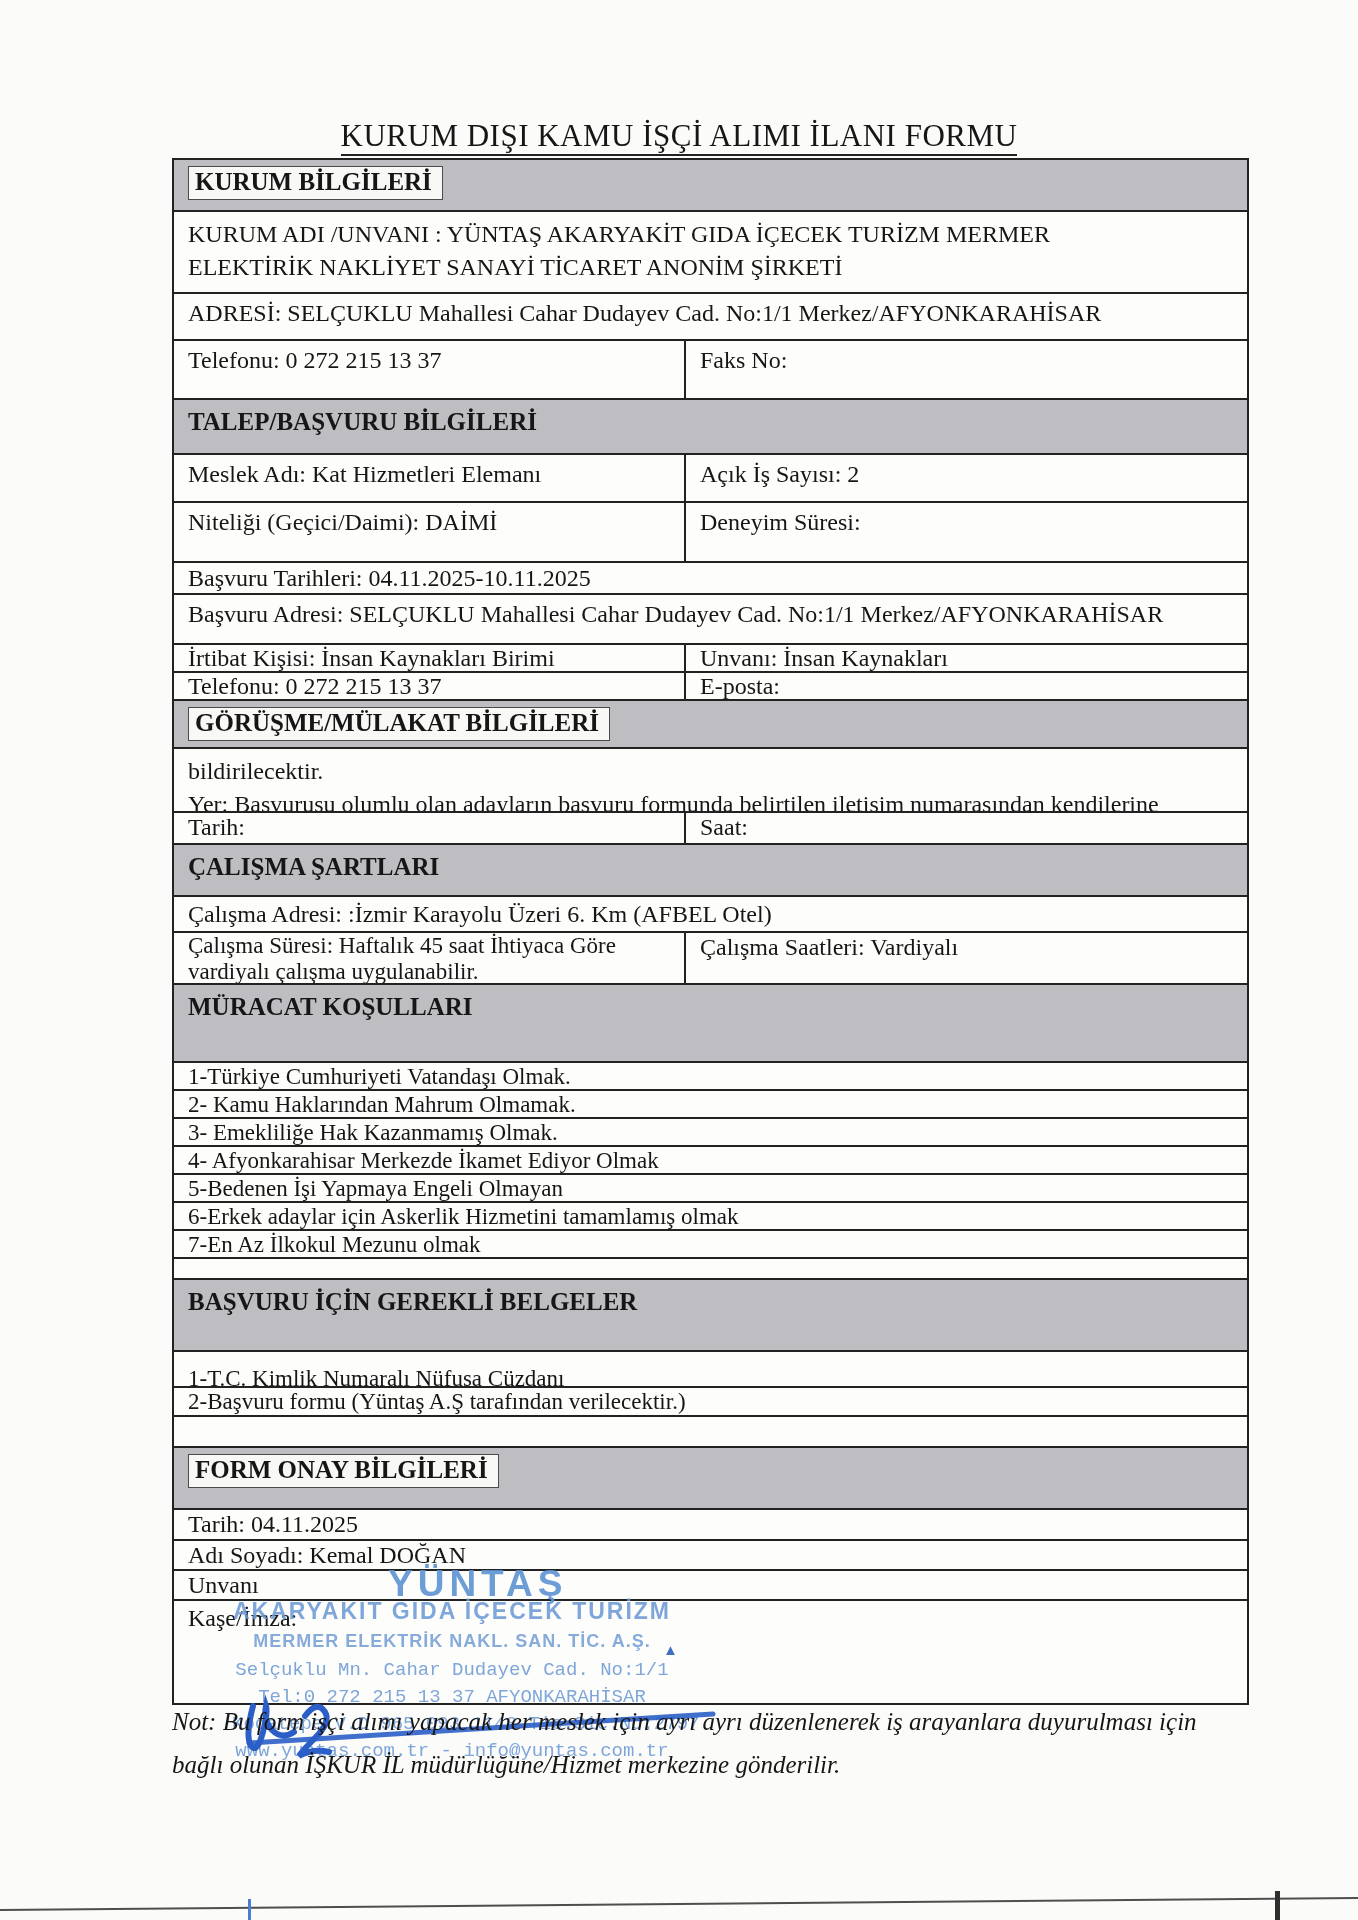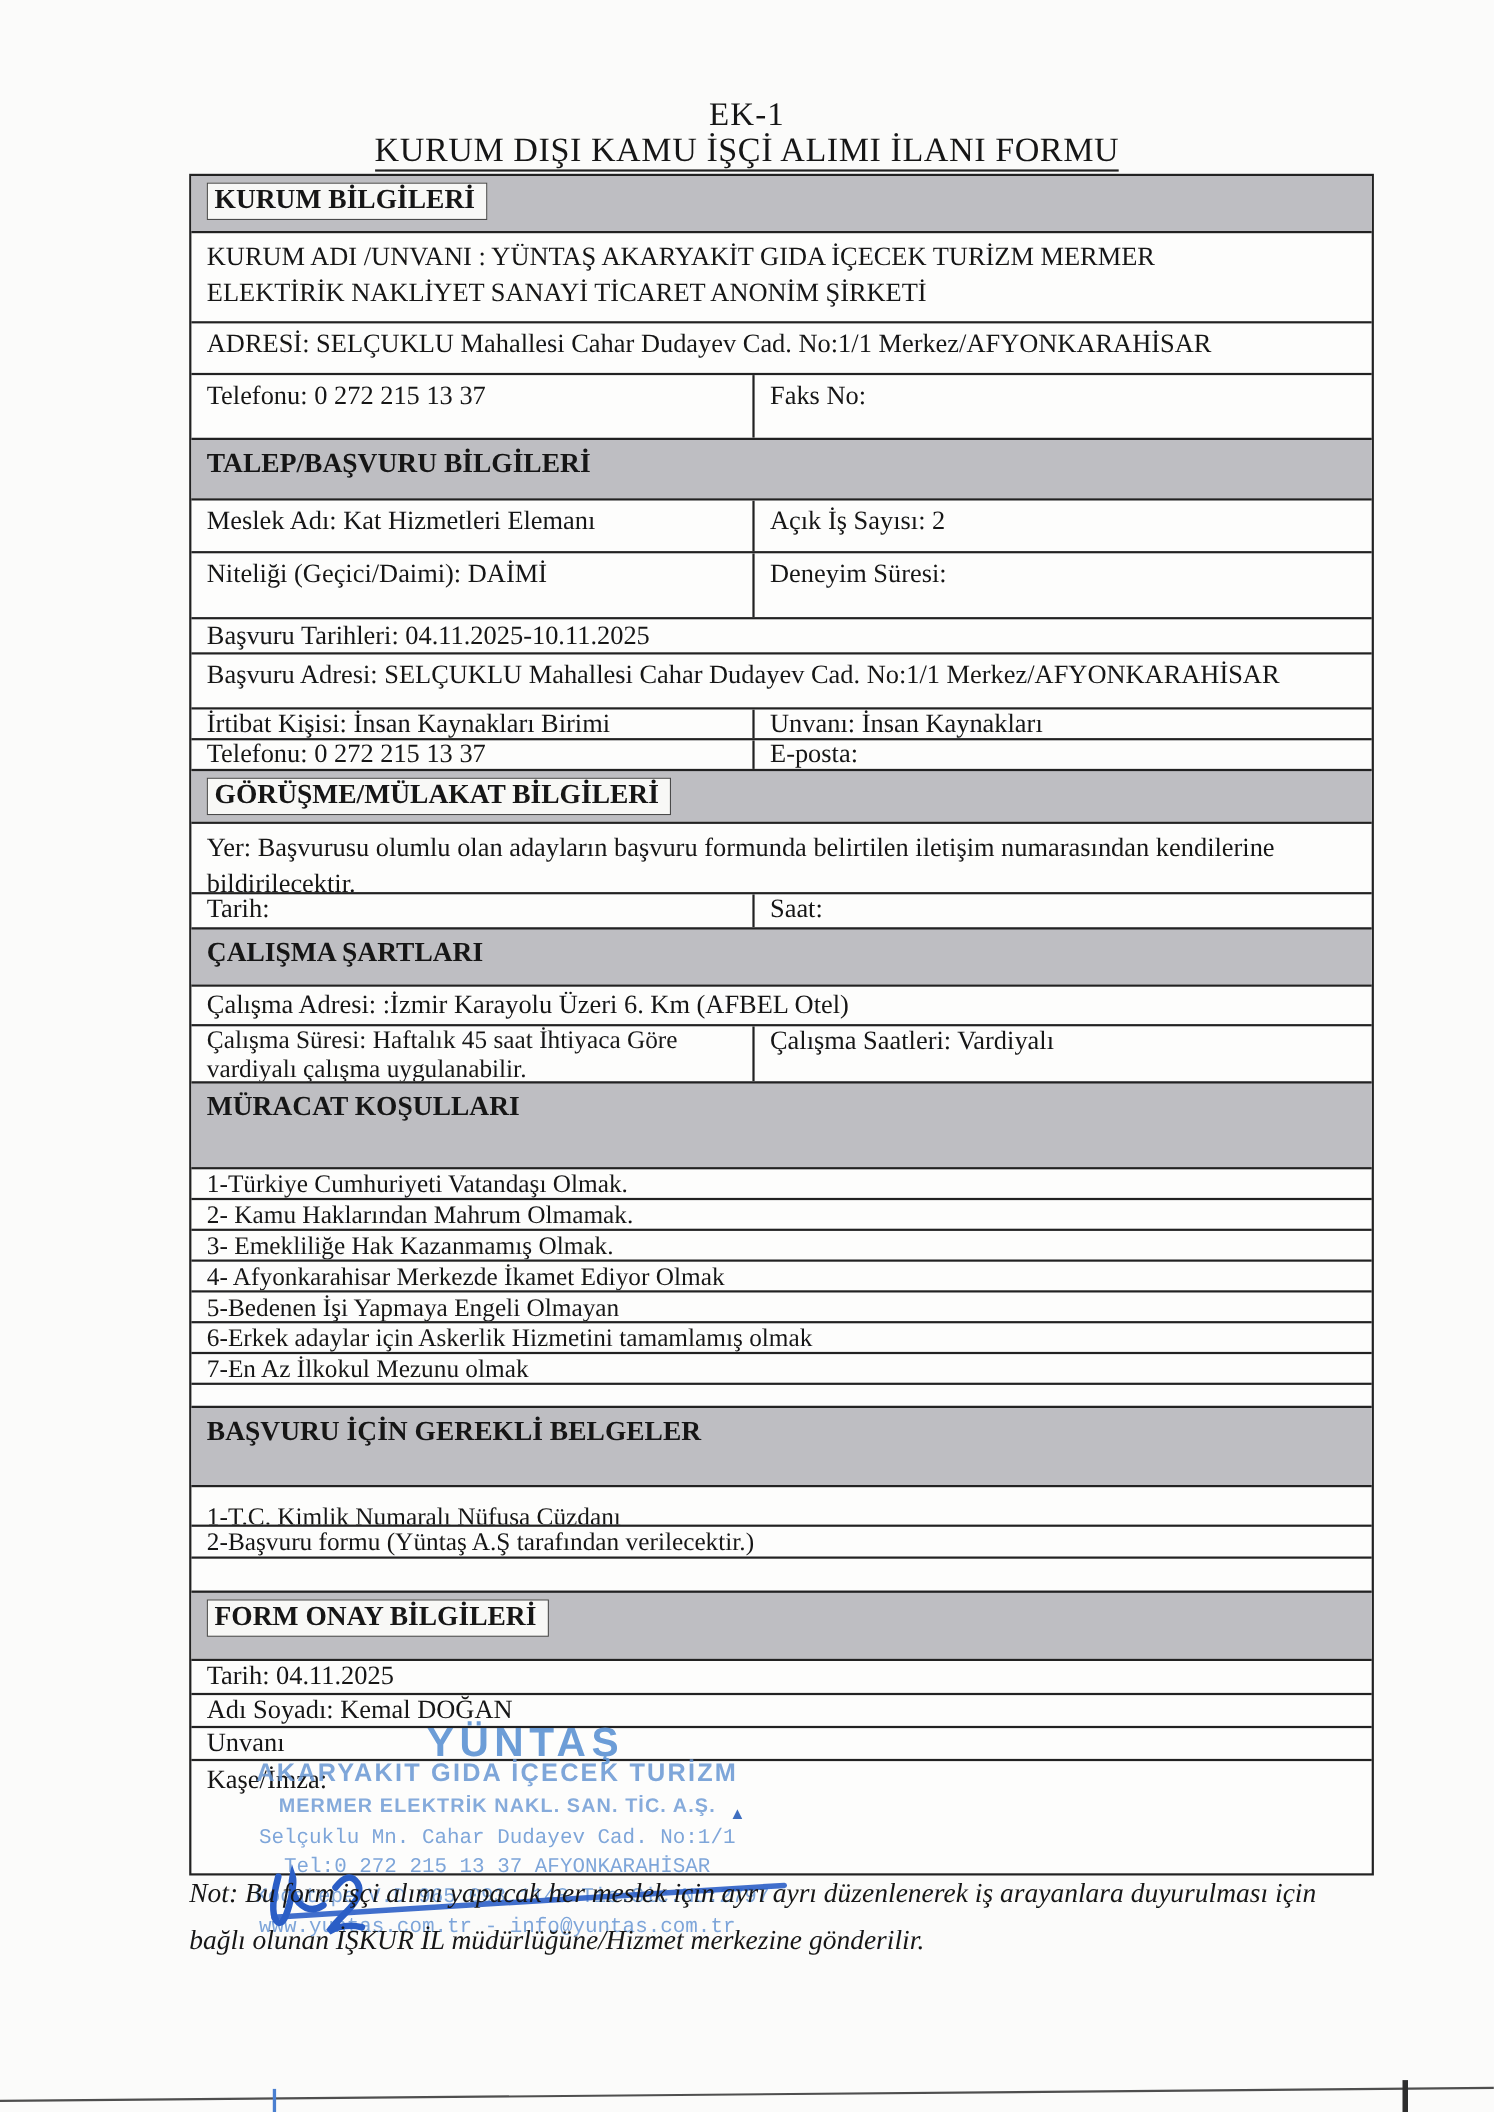--- a/index.html
+++ b/index.html
@@ -68,21 +68,20 @@
     background:#4e4e4e;transform:rotate(-0.5deg);
   }
   .tick-blue{position:absolute;left:248px;top:1899px;width:3px;height:21px;background:#4a7fd0;}
   .tick-dark{position:absolute;left:1275px;top:1891px;width:5px;height:29px;background:#2e2e2e;}
 </style>
 </head>
 <body>
 
 <div class="page">
 
-  <div class="ek-label">EK-1</div>
   <div class="form-title"><span>KURUM DIŞI KAMU İŞÇİ ALIMI İLANI FORMU</span></div>
 
   <div class="form-table">
 
     <div class="row band" style="height:50px">
       <div class="cell full"><span class="boxed">KURUM BİLGİLERİ</span></div>
     </div>
     <div class="row" style="height:82px">
       <div class="cell full two-line">
         <div>KURUM ADI /UNVANI :  YÜNTAŞ AKARYAKİT GIDA İÇECEK TURİZM MERMER</div>
@@ -121,22 +120,22 @@
     <div class="row" style="height:28px">
       <div class="cell left" style="padding-top:0;line-height:27px">Telefonu: 0 272 215 13 37</div>
       <div class="cell right" style="padding-top:0;line-height:27px">E-posta:</div>
     </div>
 
     <div class="row band" style="height:48px">
       <div class="cell full"><span class="boxed">GÖRÜŞME/MÜLAKAT BİLGİLERİ</span></div>
     </div>
     <div class="row" style="height:64px">
       <div class="cell full two-line">
+        <div>bildirilecektir.</div>
         <div>Yer: Başvurusu olumlu olan adayların başvuru formunda belirtilen iletişim numarasından kendilerine</div>
-        <div>bildirilecektir.</div>
       </div>
     </div>
     <div class="row" style="height:32px">
       <div class="cell left" style="padding-top:0;line-height:29px">Tarih:</div>
       <div class="cell right" style="padding-top:0;line-height:29px">Saat:</div>
     </div>
 
     <div class="row band" style="height:52px">
       <div class="cell full">ÇALIŞMA ŞARTLARI</div>
     </div>

